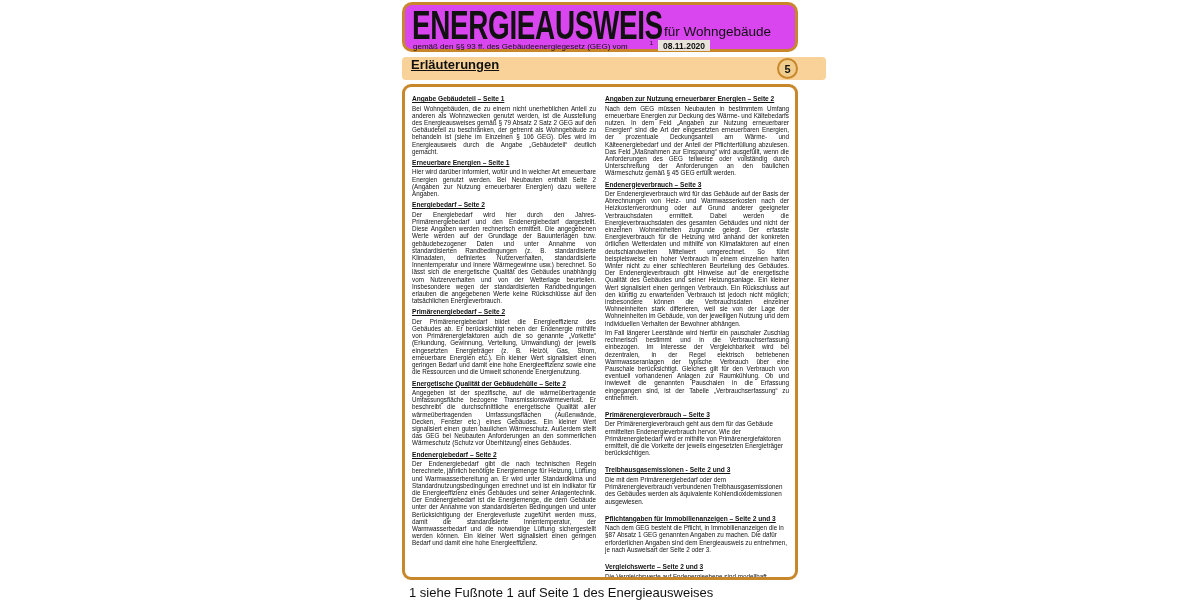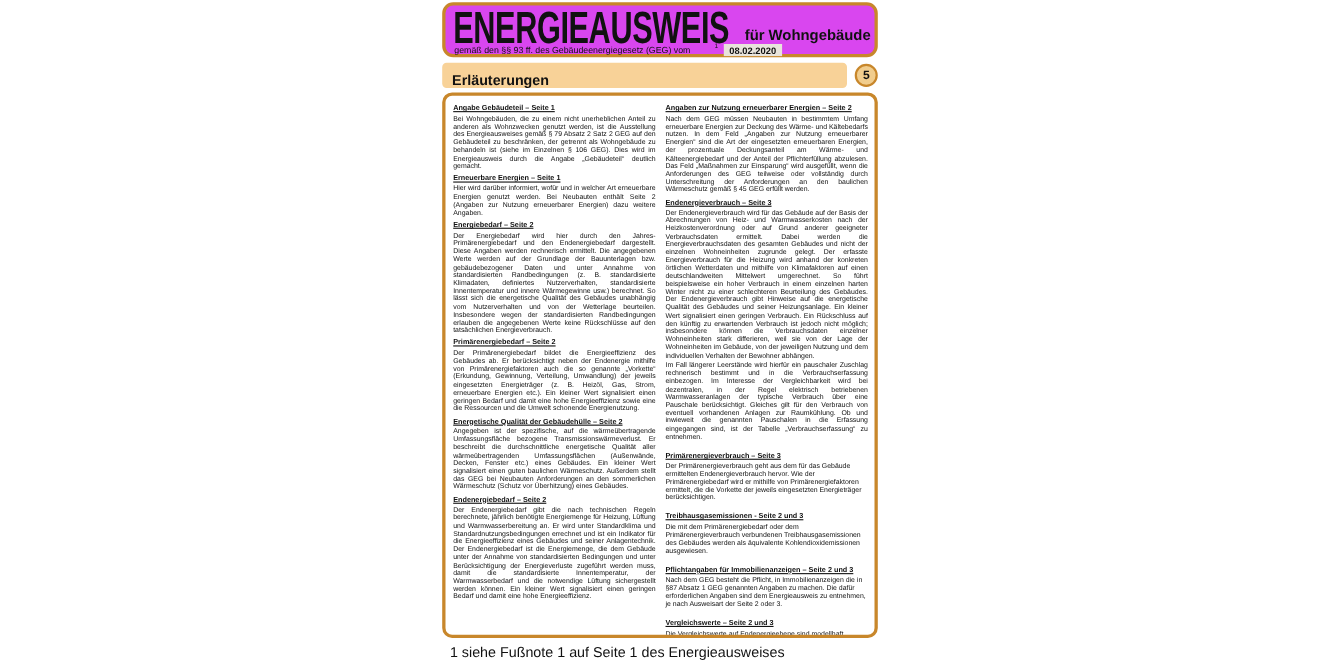--- a/index.html
+++ b/index.html
@@ -5,29 +5,29 @@
   * { margin:0; padding:0; box-sizing:border-box; }
   html,body { width:1200px; height:600px; background:#ffffff; overflow:hidden;
               font-family:"Liberation Sans", sans-serif; color:#111; }
   .page { position:absolute; left:400px; top:0; width:400px; height:600px; background:#fff; }
 
   
   .header-box { position:absolute; left:2px; top:2px; width:396px; height:50px;
                 border:3px solid var(--accent-border,#C8872B); border-radius:10px; background:#d946ef; }
   .main-title { position:absolute; left:7px; top:-3px; font-size:41px; font-weight:bold;
                 white-space:nowrap; transform:scaleX(0.68); transform-origin:left top; letter-spacing:-0.5px; }
-  .title-suffix { position:absolute; left:272px; top:19px; font-size:13.5px; font-weight:bold; white-space:nowrap; }
+  .title-suffix { position:absolute; left:259px; top:19px; font-size:13.5px; font-weight:normal; white-space:nowrap; }
   .law-line { position:absolute; left:8px; top:35px; font-size:8px; white-space:nowrap; }
   .fn-ref { font-size:6px; vertical-align:top; margin-left:22px; }
   .date-box { display:inline-block; background:var(--date-box-fill,#E8E4DB); font-size:8.5px; font-weight:bold;
               padding:0.5px 5px; margin-left:5px; }
 
   
-  .section-bar { position:absolute; left:2px; top:57px; width:368px; height:23px;
-                 background:var(--bar-fill,#F8D298); border-radius:4px; display:flex; align-items:flex-end; }
+  .section-bar { position:absolute; left:2px; top:57px; width:424px; height:23px;
+                 background:var(--bar-fill,#F8D298); border-radius:4px; display:flex; align-items:flex-start;text-decoration:underline; }
   .section-bar-title { font-size:13px; font-weight:bold; padding-left:9px; }
   .page-badge { position:absolute; left:377px; top:58px; width:21px; height:21px; border-radius:50%;
                 background:var(--badge-fill,#F1CD8D); border:2px solid var(--accent-border,#C8872B);
                 display:flex; align-items:center; justify-content:center; font-size:11px; font-weight:bold; }
 
   
   .content-box { position:absolute; left:2px; top:84px; width:396px; height:496px;
                  border:3px solid var(--accent-border,#C8872B); border-radius:9px; background:#fff;
                  padding:8px 6px 6px 7px; display:flex; gap:9px; overflow:hidden; }
   .col { flex:1 1 0; }
@@ -43,21 +43,21 @@
 </style>
 </head>
 <body>
 
 <div class="page">
 
   <div class="header-box">
     <div class="main-title">ENERGIEAUSWEIS</div>
     <div class="title-suffix">für Wohngebäude</div>
     <div class="law-line">
-      <span>gemäß den §§ 93 ff. des Gebäudeenergiegesetz (GEG) vom</span><span class="fn-ref">1</span><span class="date-box">08.02.2020</span>
+      <span>gemäß den §§ 93 ff. des Gebäudeenergiegesetz (GEG) vom</span><span class="fn-ref">1</span><span class="date-box">08.11.2020</span>
     </div>
   </div>
 
   <div class="section-bar">
     <span class="section-bar-title">Erläuterungen</span>
   </div>
   <div class="page-badge">5</div>
 
   <div class="content-box">
     <div class="col col-left">

